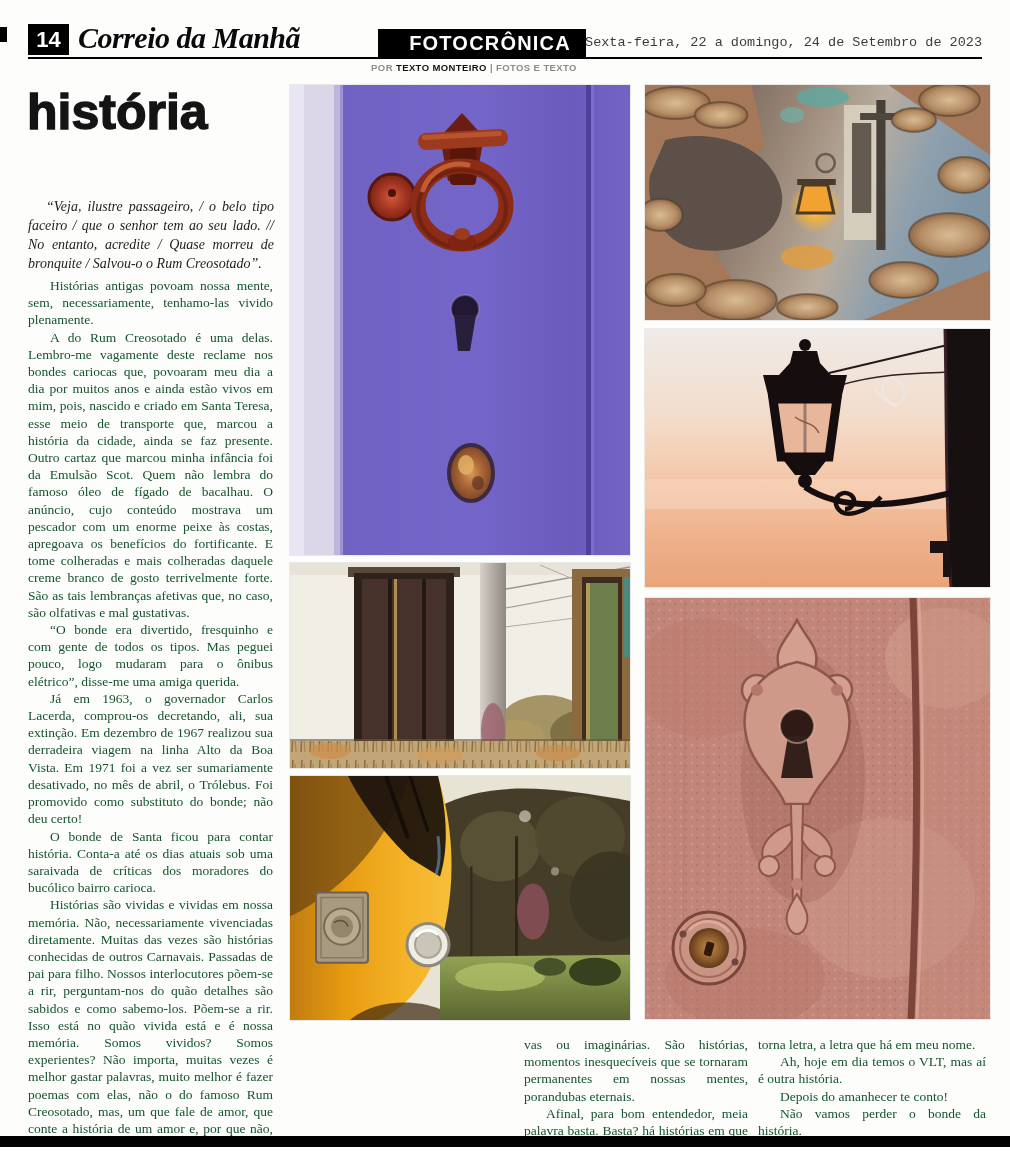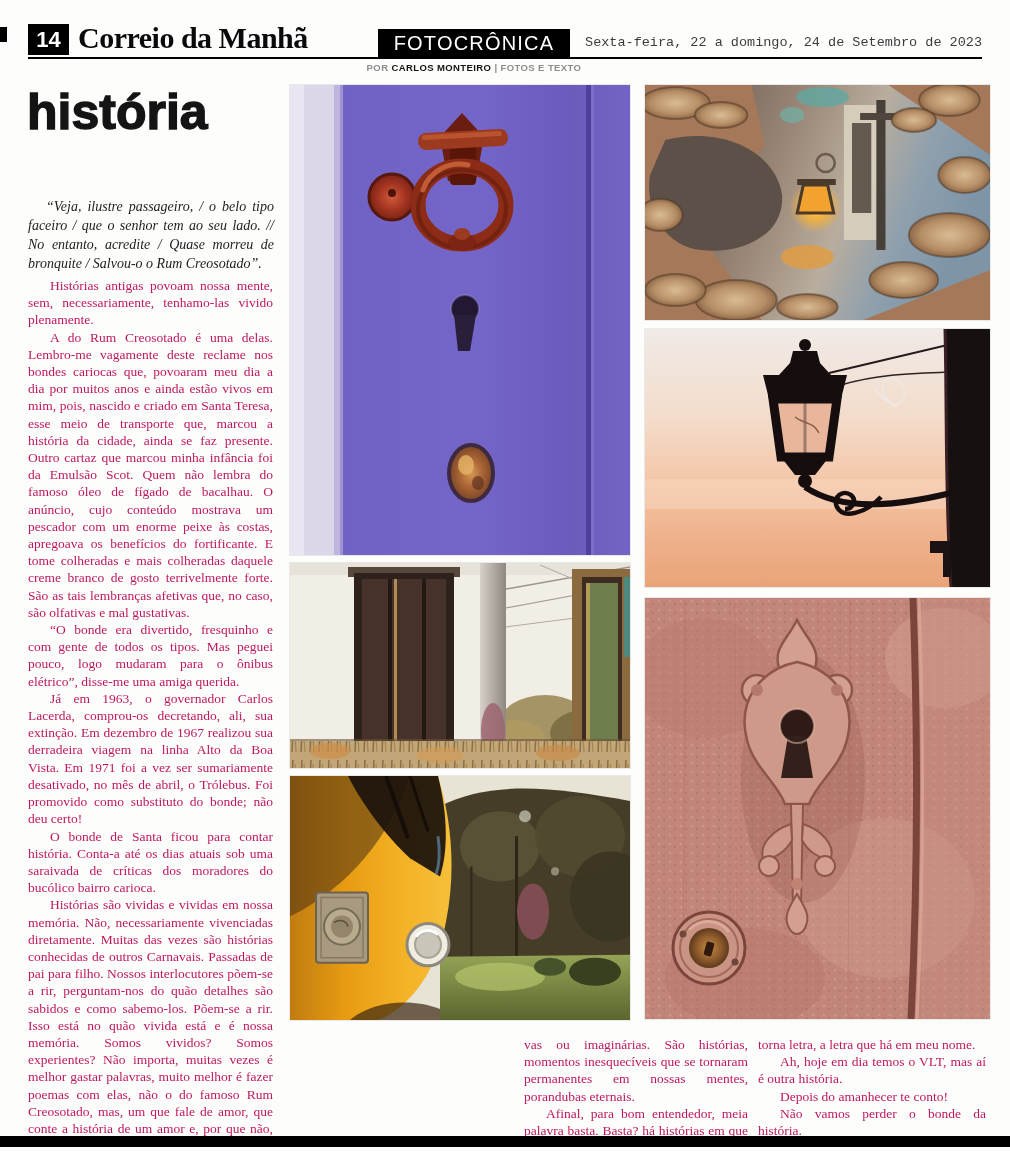--- a/index.html
+++ b/index.html
@@ -4,38 +4,38 @@
 <style>
   html,body{margin:0;padding:0;background:#ffffff;}
   .page{position:relative;width:1010px;height:1151px;background:#fdfdfc;overflow:hidden;
         font-family:"Liberation Serif",serif;}
   
   .bleed-mark{position:absolute;left:0;top:27px;width:7px;height:15px;background:#000;}
   .pagenum{position:absolute;left:28px;top:24px;width:41px;height:31px;background:#000;color:#fff;
            font-family:"Liberation Sans",sans-serif;font-weight:bold;font-size:22px;
            display:flex;align-items:center;justify-content:center;}
   .masthead{position:absolute;left:78px;top:21px;font-family:"Liberation Serif",serif;
-            font-weight:bold;font-size:30px;letter-spacing:-0.5px;color:#0a0a0a;}
+            font-weight:bold;font-size:30px;letter-spacing:-0.5px;color:#0a0a0a;font-style:italic;}
   .head-rule{position:absolute;left:28px;top:57px;width:954px;height:2px;background:#000;}
   .badge{position:absolute;left:378px;top:29px;width:192px;height:28px;background:#000;color:#fff;
-         font-family:"Liberation Sans",sans-serif;font-weight:normal;font-size:20px;letter-spacing:1.2px;
-         display:flex;align-items:center;justify-content:center;}
+         font-family:"Liberation Sans",sans-serif;font-weight:bold;font-size:20px;letter-spacing:1.2px;
+         display:flex;align-items:center;justify-content:center;padding-left:16px;}
   .byline{position:absolute;left:358px;top:62px;width:232px;text-align:center;
           font-family:"Liberation Sans",sans-serif;font-size:9.5px;letter-spacing:.4px;
           color:#8c8c8c;font-weight:bold;white-space:nowrap;}
   .byline .author{color:#141414;}
   .date{position:absolute;right:28px;top:35px;font-family:Liberation Mono, monospace;
         font-size:13.5px;color:#3c3c3c;}
   
   .title{position:absolute;left:27px;top:84px;font-family:"Liberation Sans",sans-serif;color:#141414;line-height:1;}
   .title .t1{font-size:45px;font-weight:normal;}
   .title .t2{font-size:50px;font-weight:bold;margin-top:3px;-webkit-text-stroke:1.4px #141414;}
   .epigraph{position:absolute;left:28px;top:197px;width:246px;font-style:italic;font-size:14px;
             line-height:1.36;color:#1c1c1c;text-align:justify;text-indent:18px;}
-  .textcol p{margin:0;font-size:13.5px;line-height:17.2px;text-align:justify;text-indent:22px;color:#be185d;}
+  .textcol p{margin:0;font-size:13.5px;line-height:17.2px;text-align:justify;text-indent:22px;color:#14532d;}
   .textcol p.noind{text-indent:0;}
   .colA{position:absolute;left:28px;top:277px;width:245px;height:862px;overflow:hidden;}
   .colB{position:absolute;left:290px;top:1036px;width:222px;height:101px;overflow:hidden;}
   .colC{position:absolute;left:524px;top:1036px;width:224px;height:101px;overflow:hidden;}
   .colD{position:absolute;left:758px;top:1036px;width:228px;height:101px;overflow:hidden;}
   
   figure{position:absolute;margin:0;box-shadow:0 0 0 1px #e9e9e9;background:#eee;}
   figure svg{display:block;width:100%;height:100%;}
   .ph-purple  {left:290px;top:85px; width:340px;height:470px;}
   .ph-doorway {left:290px;top:563px;width:340px;height:205px;}
@@ -48,21 +48,21 @@
 </head>
 <body>
 
 <div class="page">
 
   <div class="bleed-mark"></div>
   <div class="pagenum">14</div>
   <div class="masthead">Correio da Manhã</div>
   <div class="head-rule"></div>
   <div class="badge">FOTOCRÔNICA</div>
-  <div class="byline"><span>POR </span><span class="author">CARLOS MONTEIRO</span><span> | FOTOS E TEXTO</span></div>
+  <div class="byline"><span>POR </span><span class="author">TEXTO MONTEIRO</span><span> | FOTOS E TEXTO</span></div>
   <div class="date">Sexta-feira, 22 a domingo, 24 de Setembro de 2023</div>
 
   <div class="title">
     <div class="t2">história</div>
   </div>
   <div class="epigraph">“Veja, ilustre passageiro, / o belo tipo faceiro / que o senhor tem ao seu lado. // No entanto, acredite / Quase morreu de bronquite / Salvou-o o Rum Creosotado”.</div>
 
   <div class="colA textcol">
     <p>Histórias antigas povoam nossa mente, sem, necessariamente, tenhamo-las vivido plenamente.</p>
     <p>A do Rum Creosotado é uma delas. Lembro-me vagamente deste reclame nos bondes cariocas que, povoaram meu dia a dia por muitos anos e ainda estão vivos em mim, pois, nascido e criado em Santa Teresa, esse meio de transporte que, marcou a história da cidade, ainda se faz presente. Outro cartaz que marcou minha infância foi da Emulsão Scot. Quem não lembra do famoso óleo de fígado de bacalhau. O anúncio, cujo conteúdo mostrava um pescador com um enorme peixe às costas, apregoava os benefícios do fortificante. E tome colheradas e mais colheradas daquele creme branco de gosto terrivelmente forte. São as tais lembranças afetivas que, no caso, são olfativas e mal gustativas.</p>

